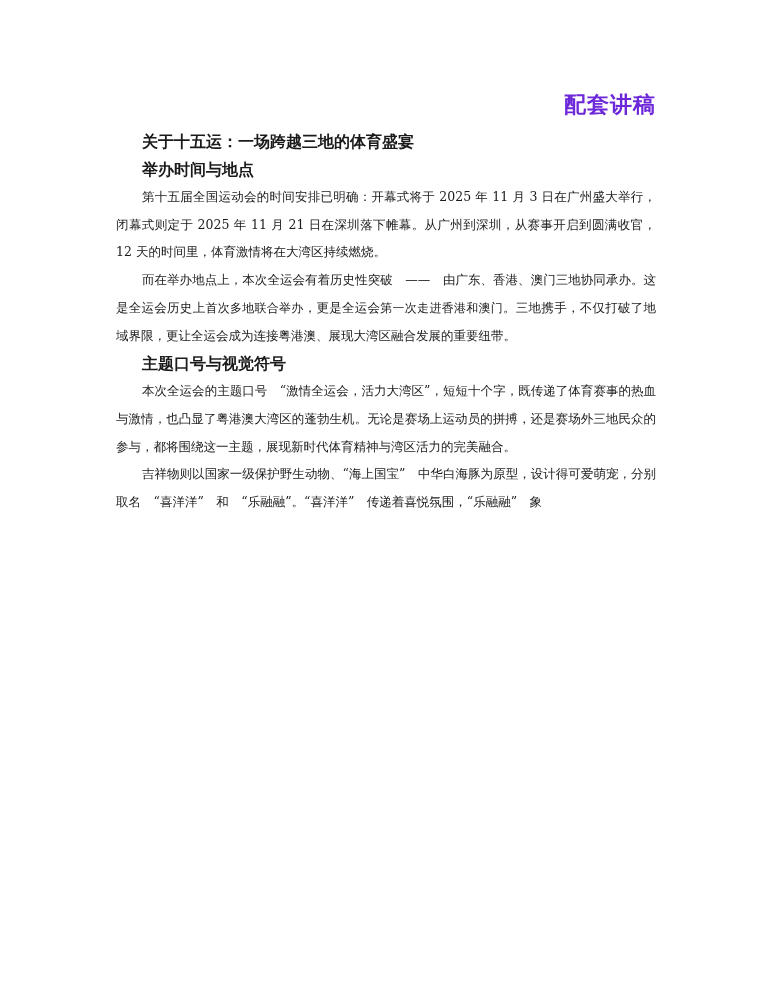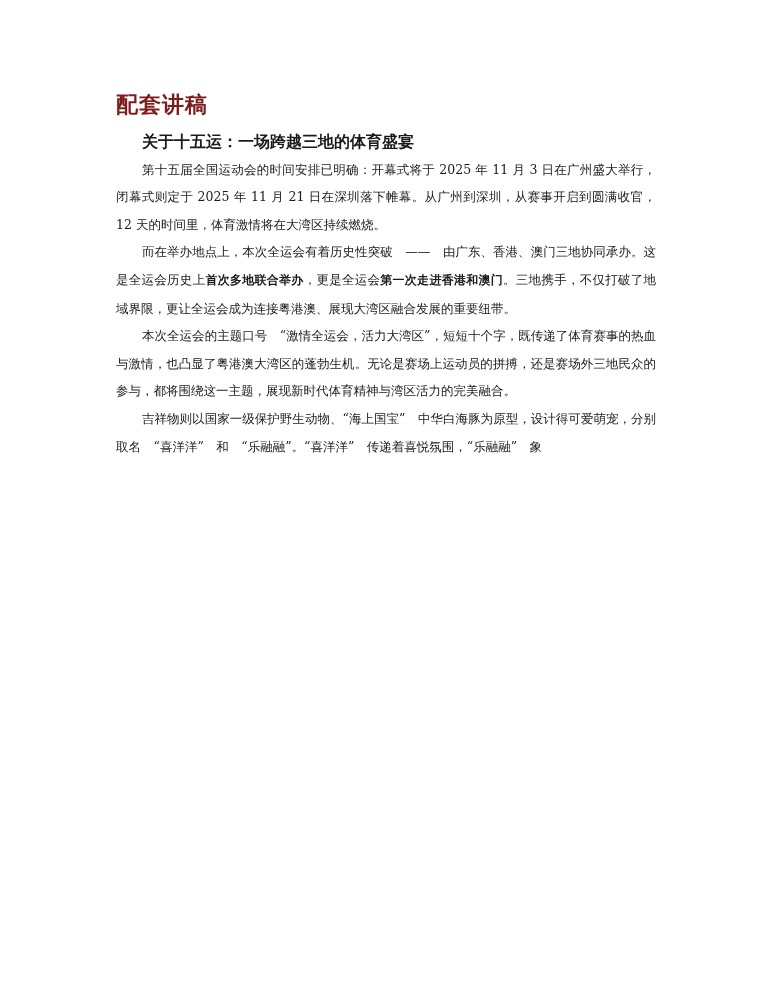--- a/index.html
+++ b/index.html
@@ -3,38 +3,40 @@
 <meta charset="utf-8">
 <style>
   html, body { margin: 0; padding: 0; background: #ffffff; }
   body { width: 770px; height: 1000px; position: relative; overflow: hidden; }
   .page {
     position: absolute; left: 116px; top: 88px; width: 540px;
     font-family: "DejaVu Serif", "Liberation Serif", serif;
     color: #1a1a1a; font-size: 12.5px;
   }
   .title {
-    text-align: left; font-size: 22px; font-weight: bold;
+    text-align: right; font-size: 22px; font-weight: bold;
     margin: 0 0 6px 0; line-height: 34px; letter-spacing: 1px;
     font-family: "DejaVu Sans", "Liberation Sans", sans-serif;
-    color: #7f1d1d;
+    color: #6d28d9;
   }
   p {
     margin: 0; line-height: 27.6px; text-indent: 26px;
     text-align: justify; text-justify: inter-character;
   }
   p.heading {
     font-weight: bold; font-family: "DejaVu Sans", "Liberation Sans", sans-serif;
     font-size: 16px;
   }
-  b { font-family: "DejaVu Sans", "Liberation Sans", sans-serif; font-weight: bold; font-size: 12px; }
+  b { font-family: "DejaVu Sans", "Liberation Sans", sans-serif; font-weight: normal; font-size: 12px; }
 </style>
 </head>
 <body>
 
 <div class="page">
   <div class="title">配套讲稿</div>
   <p class="heading">关于十五运：一场跨越三地的体育盛宴</p>
+  <p class="heading">举办时间与地点</p>
   <p>第十五届全国运动会的时间安排已明确：开幕式将于 2025 年 11 月 3 日在广州盛大举行，闭幕式则定于 2025 年 11 月 21 日在深圳落下帷幕。从广州到深圳，从赛事开启到圆满收官，12 天的时间里，体育激情将在大湾区持续燃烧。</p>
   <p><span>而在举办地点上，本次全运会有着历史性突破　——　由广东、香港、澳门三地协同承办。这是全运会历史上</span><b>首次多地联合举办</b><span>，更是全运会</span><b>第一次走进香港和澳门</b><span>。三地携手，不仅打破了地域界限，更让全运会成为连接粤港澳、展现大湾区融合发展的重要纽带。</span></p>
+  <p class="heading">主题口号与视觉符号</p>
   <p>本次全运会的主题口号　“激情全运会，活力大湾区”，短短十个字，既传递了体育赛事的热血与激情，也凸显了粤港澳大湾区的蓬勃生机。无论是赛场上运动员的拼搏，还是赛场外三地民众的参与，都将围绕这一主题，展现新时代体育精神与湾区活力的完美融合。</p>
   <p>吉祥物则以国家一级保护野生动物、“海上国宝”　中华白海豚为原型，设计得可爱萌宠，分别取名　“喜洋洋”　和　“乐融融”。“喜洋洋”　传递着喜悦氛围，“乐融融”　象</p>
 </div>
 
 </body></html>

